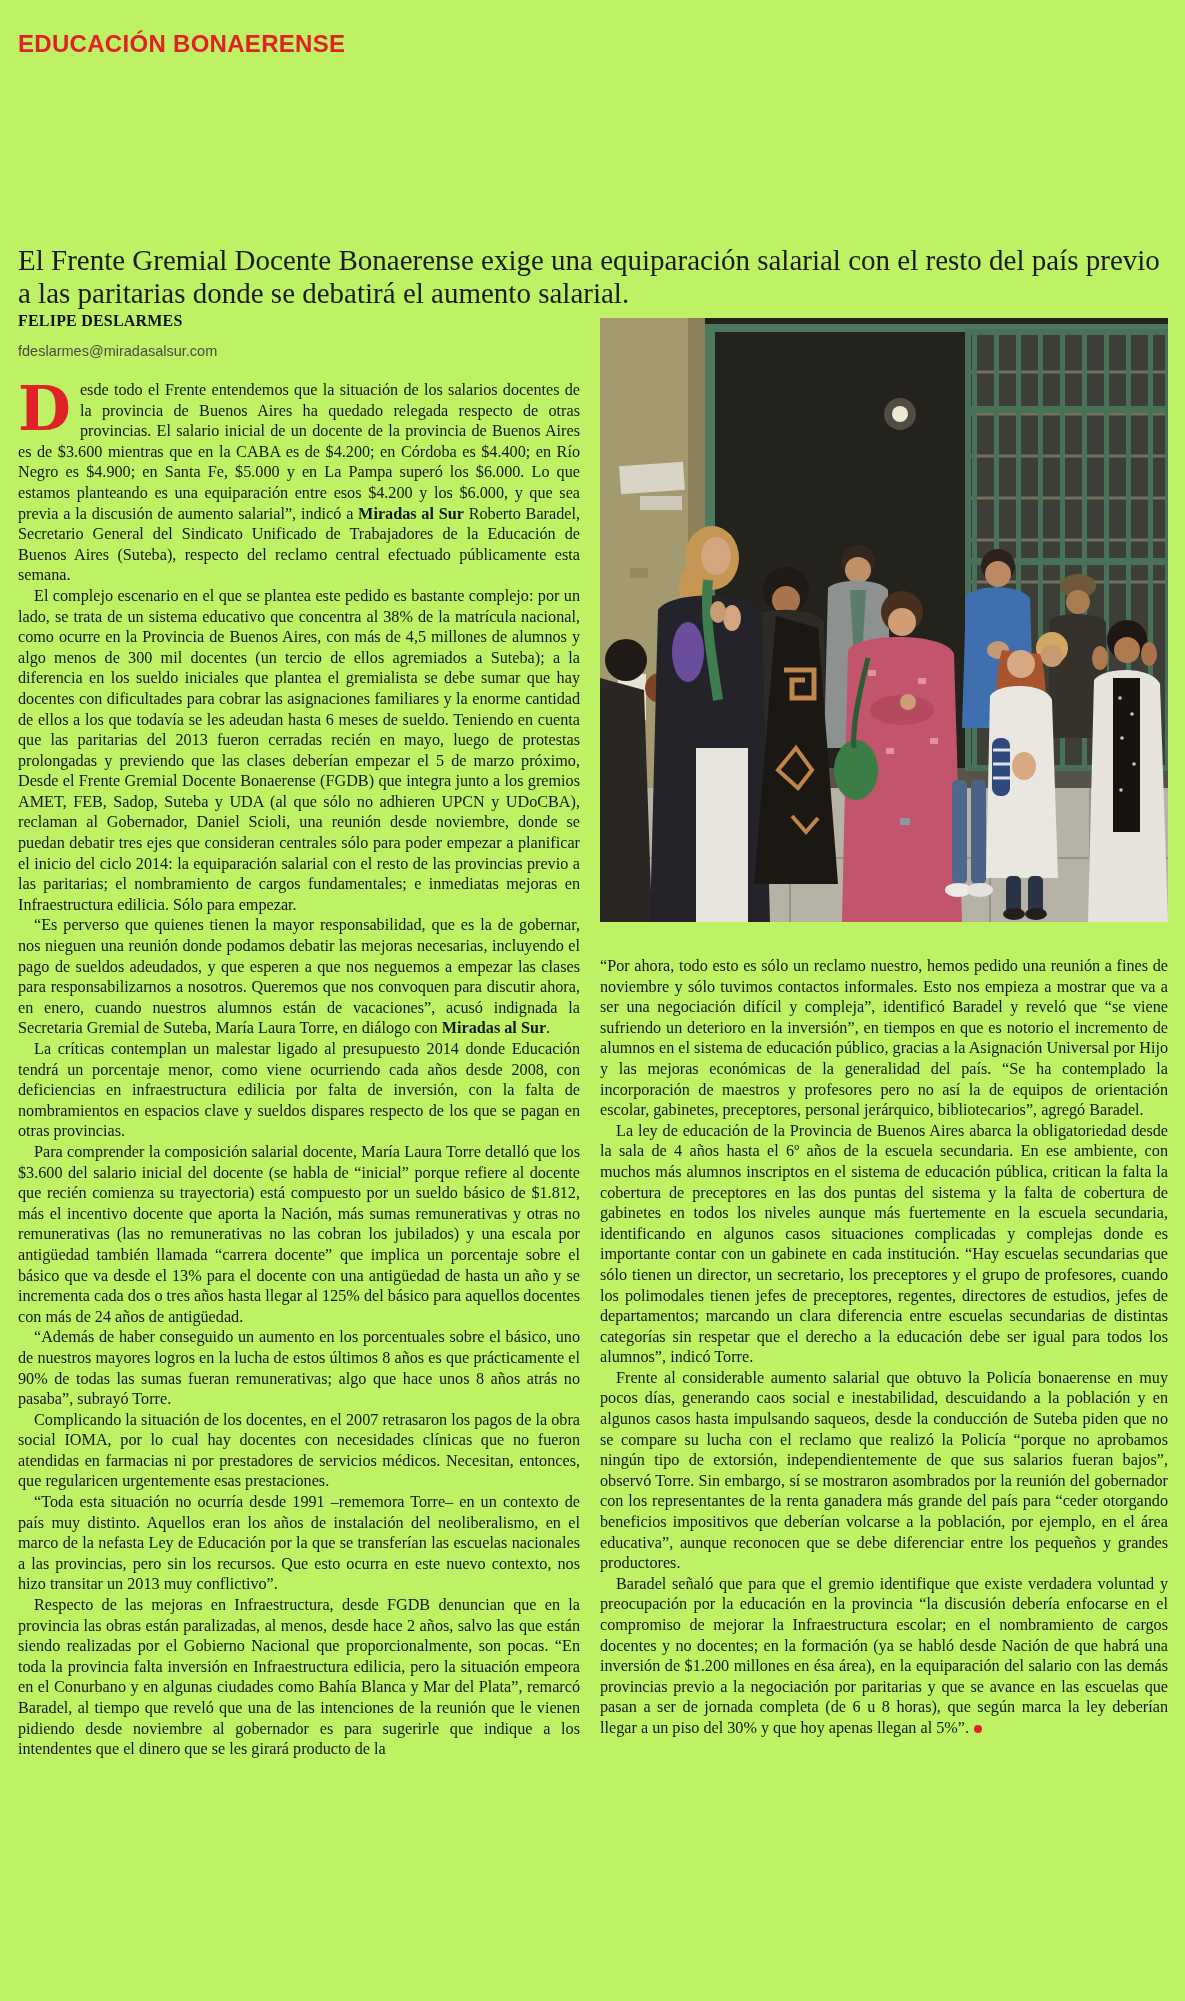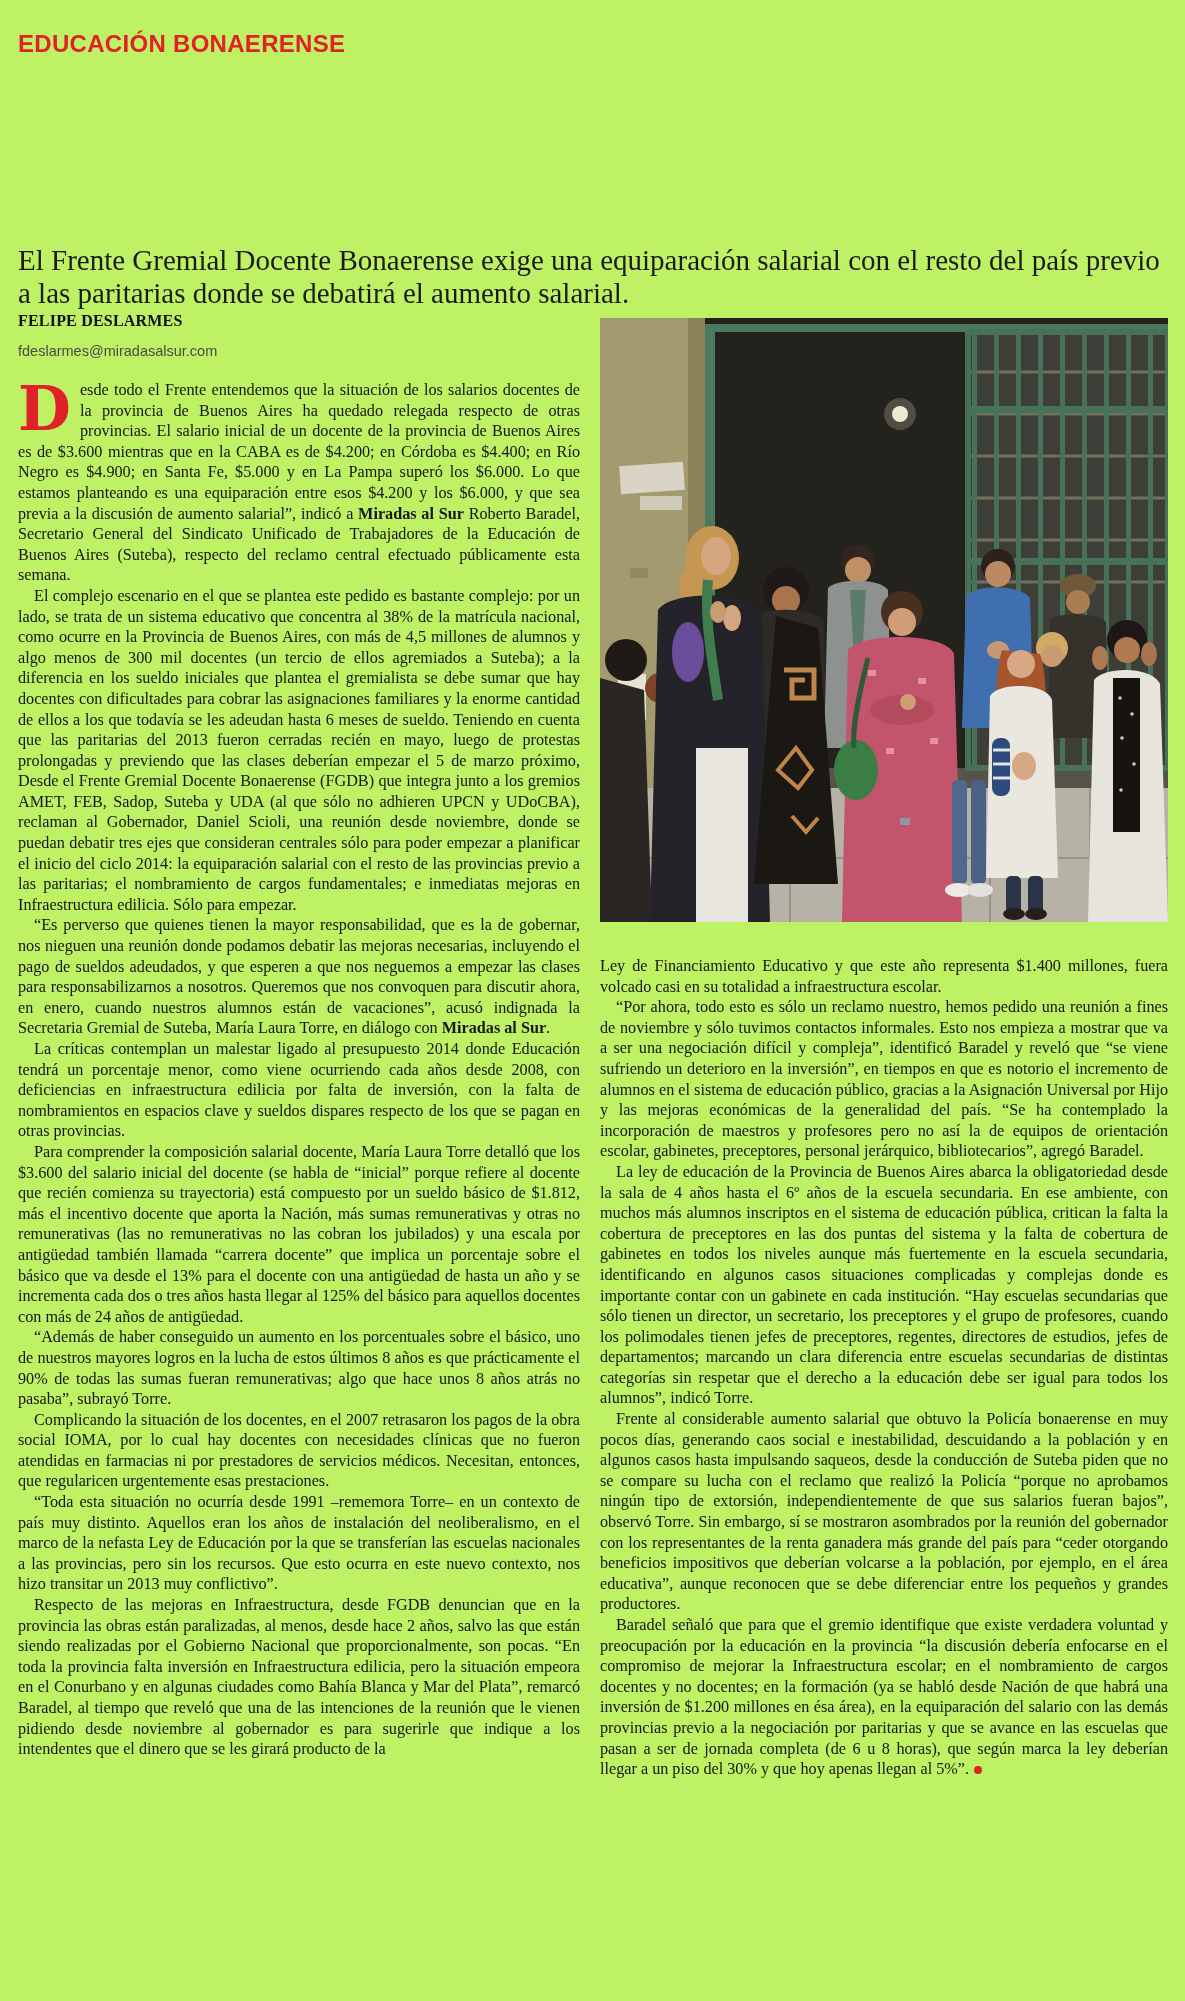--- a/index.html
+++ b/index.html
@@ -229,20 +229,19 @@
       <p>El complejo escenario en el que se plantea este pedido es bastante complejo: por un lado, se trata de un sistema educativo que concentra al 38% de la matrícula nacional, como ocurre en la Provincia de Buenos Aires, con más de 4,5 millones de alumnos y algo menos de 300 mil docentes (un tercio de ellos agremiados a Suteba); a la diferencia en los sueldo iniciales que plantea el gremialista se debe sumar que hay docentes con dificultades para cobrar las asignaciones familiares y la enorme cantidad de ellos a los que todavía se les adeudan hasta 6 meses de sueldo. Teniendo en cuenta que las paritarias del 2013 fueron cerradas recién en mayo, luego de protestas prolongadas y previendo que las clases deberían empezar el 5 de marzo próximo, Desde el Frente Gremial Docente Bonaerense (FGDB) que integra junto a los gremios AMET, FEB, Sadop, Suteba y UDA (al que sólo no adhieren UPCN y UDoCBA), reclaman al Gobernador, Daniel Scioli, una reunión desde noviembre, donde se puedan debatir tres ejes que consideran centrales sólo para poder empezar a planificar el inicio del ciclo 2014: la equiparación salarial con el resto de las provincias previo a las paritarias; el nombramiento de cargos fundamentales; e inmediatas mejoras en Infraestructura edilicia. Sólo para empezar.</p>
       <p>“Es perverso que quienes tienen la mayor responsabilidad, que es la de gobernar, nos nieguen una reunión donde podamos debatir las mejoras necesarias, incluyendo el pago de sueldos adeudados, y que esperen a que nos neguemos a empezar las clases para responsabilizarnos a nosotros. Queremos que nos convoquen para discutir ahora, en enero, cuando nuestros alumnos están de vacaciones”, acusó indignada la Secretaria Gremial de Suteba, María Laura Torre, en diálogo con <b>Miradas al Sur</b>.</p>
       <p>La críticas contemplan un malestar ligado al presupuesto 2014 donde Educación tendrá un porcentaje menor, como viene ocurriendo cada años desde 2008, con deficiencias en infraestructura edilicia por falta de inversión, con la falta de nombramientos en espacios clave y sueldos dispares respecto de los que se pagan en otras provincias.</p>
       <p>Para comprender la composición salarial docente, María Laura Torre detalló que los $3.600 del salario inicial del docente (se habla de “inicial” porque refiere al docente que recién comienza su trayectoria) está compuesto por un sueldo básico de $1.812, más el incentivo docente que aporta la Nación, más sumas remunerativas y otras no remunerativas (las no remunerativas no las cobran los jubilados) y una escala por antigüedad también llamada “carrera docente” que implica un porcentaje sobre el básico que va desde el 13% para el docente con una antigüedad de hasta un año y se incrementa cada dos o tres años hasta llegar al 125% del básico para aquellos docentes con más de 24 años de antigüedad.</p>
       <p>“Además de haber conseguido un aumento en los porcentuales sobre el básico, uno de nuestros mayores logros en la lucha de estos últimos 8 años es que prácticamente el 90% de todas las sumas fueran remunerativas; algo que hace unos 8 años atrás no pasaba”, subrayó Torre.</p>
       <p>Complicando la situación de los docentes, en el 2007 retrasaron los pagos de la obra social IOMA, por lo cual hay docentes con necesidades clínicas que no fueron atendidas en farmacias ni por prestadores de servicios médicos. Necesitan, entonces, que regularicen urgentemente esas prestaciones.</p>
       <p>“Toda esta situación no ocurría desde 1991 –rememora Torre– en un contexto de país muy distinto. Aquellos eran los años de instalación del neoliberalismo, en el marco de la nefasta Ley de Educación por la que se transferían las escuelas nacionales a las provincias, pero sin los recursos. Que esto ocurra en este nuevo contexto, nos hizo transitar un 2013 muy conflictivo”.</p>
       <p>Respecto de las mejoras en Infraestructura, desde FGDB denuncian que en la provincia las obras están paralizadas, al menos, desde hace 2 años, salvo las que están siendo realizadas por el Gobierno Nacional que proporcionalmente, son pocas. “En toda la provincia falta inversión en Infraestructura edilicia, pero la situación empeora en el Conurbano y en algunas ciudades como Bahía Blanca y Mar del Plata”, remarcó Baradel, al tiempo que reveló que una de las intenciones de la reunión que le vienen pidiendo desde noviembre al gobernador es para sugerirle que indique a los intendentes que el dinero que se les girará producto de la</p>
     </div>
   <div class="col col-right">
-      <p>Ley de Financiamiento Educativo y que este año representa $1.400 millones, fuera volcado casi en su totalidad a infraestructura escolar.</p>
       <p>“Por ahora, todo esto es sólo un reclamo nuestro, hemos pedido una reunión a fines de noviembre y sólo tuvimos contactos informales. Esto nos empieza a mostrar que va a ser una negociación difícil y compleja”, identificó Baradel y reveló que “se viene sufriendo un deterioro en la inversión”, en tiempos en que es notorio el incremento de alumnos en el sistema de educación público, gracias a la Asignación Universal por Hijo y las mejoras económicas de la generalidad del país. “Se ha contemplado la incorporación de maestros y profesores pero no así la de equipos de orientación escolar, gabinetes, preceptores, personal jerárquico, bibliotecarios”, agregó Baradel.</p>
       <p>La ley de educación de la Provincia de Buenos Aires abarca la obligatoriedad desde la sala de 4 años hasta el 6º años de la escuela secundaria. En ese ambiente, con muchos más alumnos inscriptos en el sistema de educación pública, critican la falta la cobertura de preceptores en las dos puntas del sistema y la falta de cobertura de gabinetes en todos los niveles aunque más fuertemente en la escuela secundaria, identificando en algunos casos situaciones complicadas y complejas donde es importante contar con un gabinete en cada institución. “Hay escuelas secundarias que sólo tienen un director, un secretario, los preceptores y el grupo de profesores, cuando los polimodales tienen jefes de preceptores, regentes, directores de estudios, jefes de departamentos; marcando un clara diferencia entre escuelas secundarias de distintas categorías sin respetar que el derecho a la educación debe ser igual para todos los alumnos”, indicó Torre.</p>
       <p>Frente al considerable aumento salarial que obtuvo la Policía bonaerense en muy pocos días, generando caos social e inestabilidad, descuidando a la población y en algunos casos hasta impulsando saqueos, desde la conducción de Suteba piden que no se compare su lucha con el reclamo que realizó la Policía “porque no aprobamos ningún tipo de extorsión, independientemente de que sus salarios fueran bajos”, observó Torre. Sin embargo, sí se mostraron asombrados por la reunión del gobernador con los representantes de la renta ganadera más grande del país para “ceder otorgando beneficios impositivos que deberían volcarse a la población, por ejemplo, en el área educativa”, aunque reconocen que se debe diferenciar entre los pequeños y grandes productores.</p>
       <p>Baradel señaló que para que el gremio identifique que existe verdadera voluntad y preocupación por la educación en la provincia “la discusión debería enfocarse en el compromiso de mejorar la Infraestructura escolar; en el nombramiento de cargos docentes y no docentes; en la formación (ya se habló desde Nación de que habrá una inversión de $1.200 millones en ésa área), en la equiparación del salario con las demás provincias previo a la negociación por paritarias y que se avance en las escuelas que pasan a ser de jornada completa (de 6 u 8 horas), que según marca la ley deberían llegar a un piso del 30% y que hoy apenas llegan al 5%”.<span class="endmark"></span></p>
     </div>
 
 </div>
 
 </body></html>

